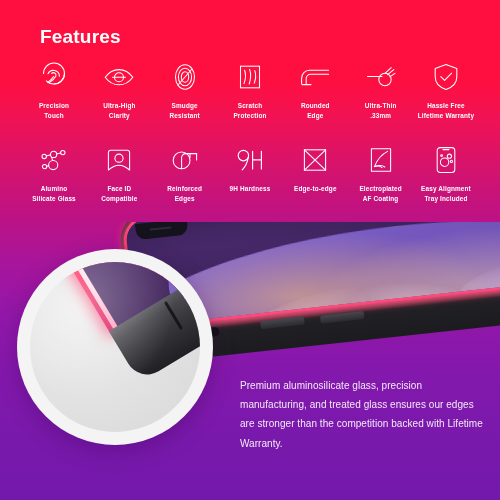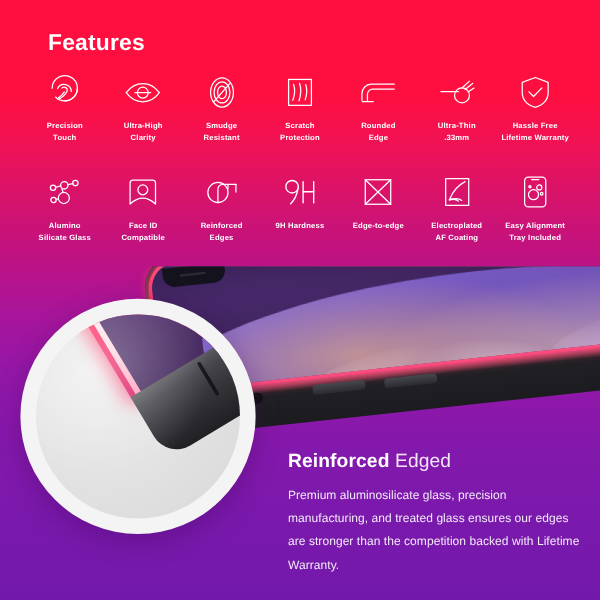--- a/index.html
+++ b/index.html
@@ -483,19 +483,16 @@
         </div>
         <div class="zp-frame"></div>
         <div class="zp-seam"></div>
 
       </div>
       <div class="mag-shade"></div>
     </div>
   </div>
 
   <div class="copy-block">
-    <div class="copy-heading">
-      <span class="bold">Reinforced</span><span> </span><span class="light">Edged</span>
-    </div>
     <div class="copy-body">Premium aluminosilicate glass, precision manufacturing, and treated glass ensures our edges are stronger than the competition backed with Lifetime Warranty.</div>
   </div>
 
 </div>
 
 </body></html>

